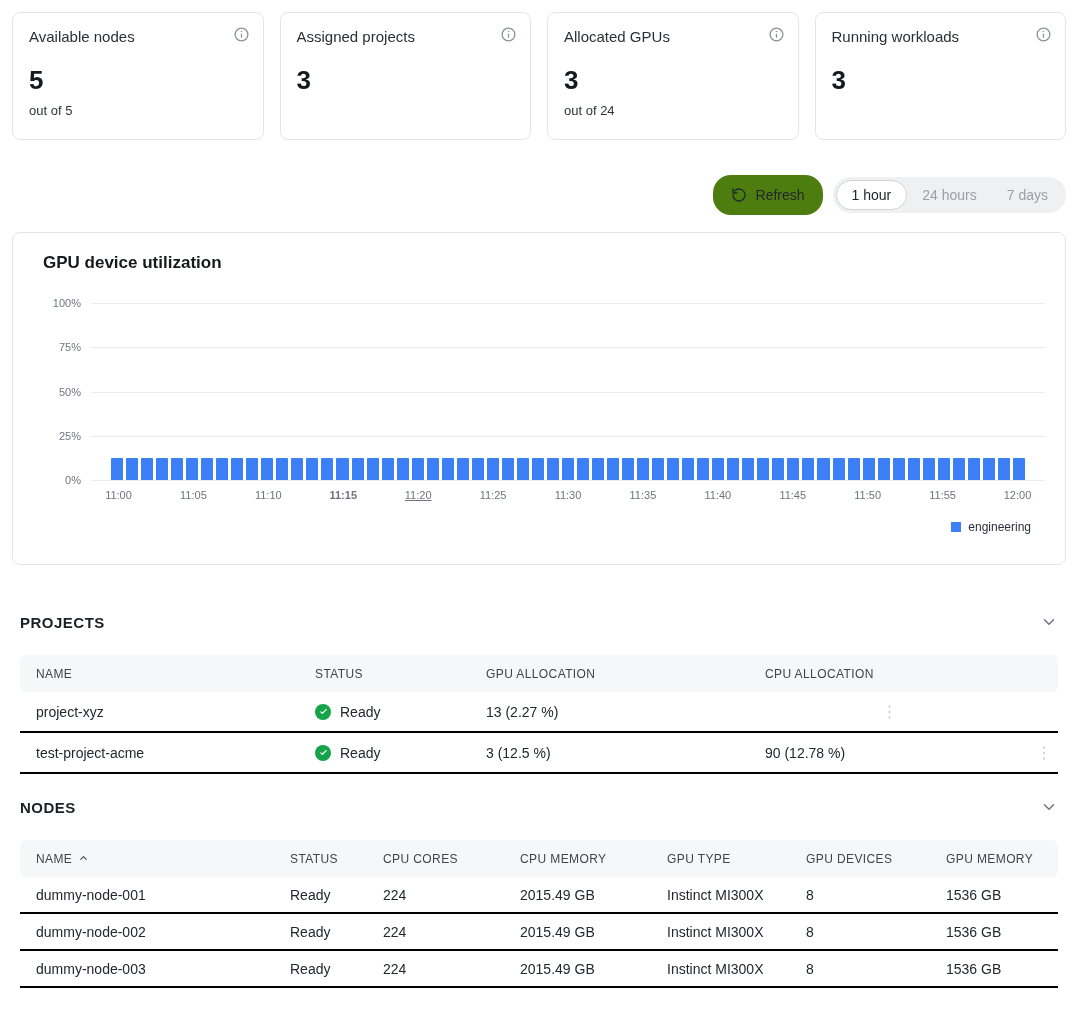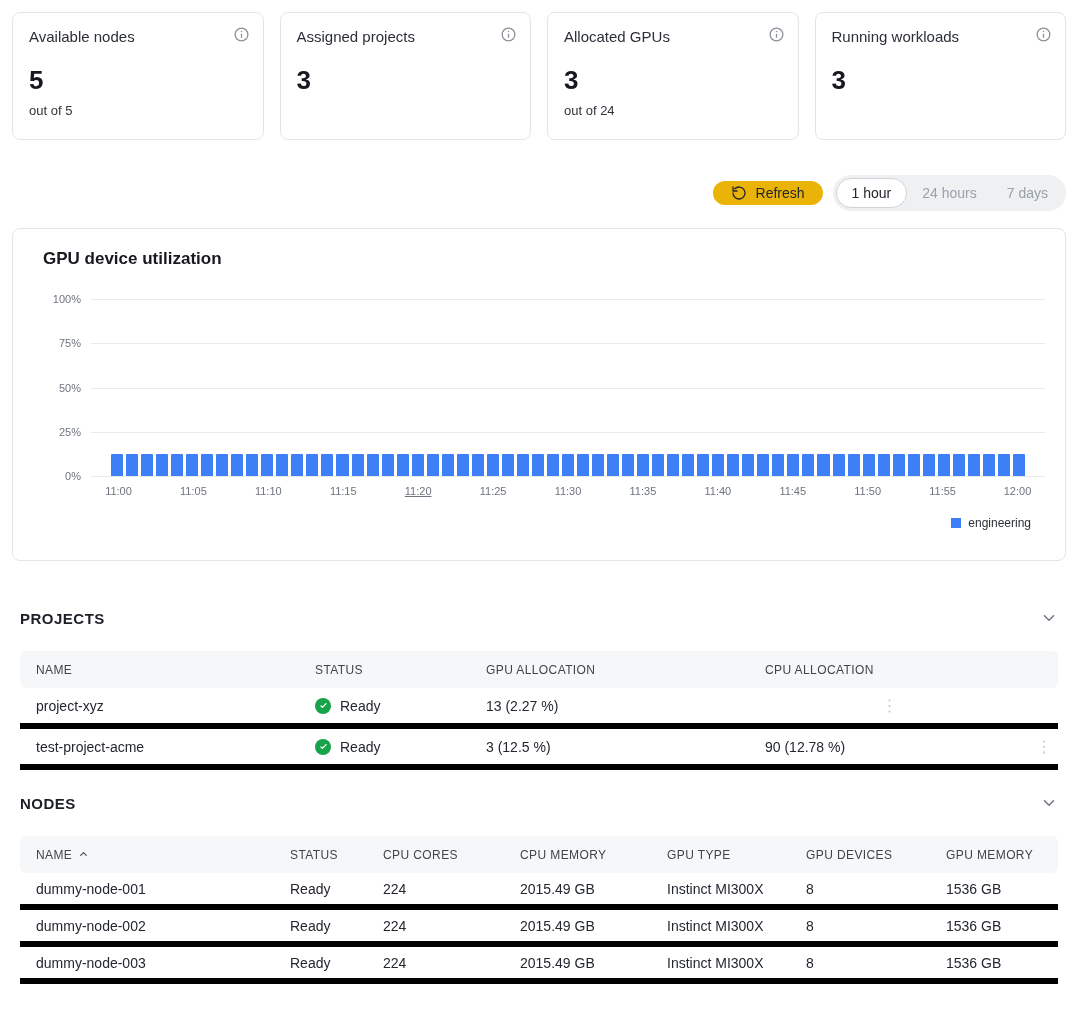--- a/index.html
+++ b/index.html
@@ -14,22 +14,22 @@
   .stat-card { flex:1; position:relative; border:1px solid #e3e5e8; border-radius:8px;
     background:#fff; height:128px; padding:15px 16px; }
   .stat-title { font-size:15px; color:#2b2f38; }
   .info-icon { position:absolute; top:13px; right:13px; line-height:0; }
   .stat-value { font-size:26px; font-weight:700; color:#17191e; margin-top:20px; }
   .stat-sub { font-size:13px; color:#2f333a; margin-top:7px; }
 
   
   .toolbar { display:flex; justify-content:flex-end; align-items:center; gap:10px;
     margin-top:35px; }
-  .refresh-btn { display:flex; align-items:center; gap:9px; background:#eab308;
-    border-radius:18px; height:24px; padding:0 18px; font-size:14px; color:#23262c; }
+  .refresh-btn { display:flex; align-items:center; gap:9px; background:#4d7c0f;
+    border-radius:18px; height:40px; padding:0 18px; font-size:14px; color:#23262c; }
   .time-group { display:flex; align-items:center; background:#eef0f2; border-radius:18px;
     height:36px; padding:3px; }
   .time-pill { font-size:14px; color:#99a1ab; padding:6px 15px; border-radius:15px; }
   .time-pill.selected { background:#fff; border:1px solid #cfd4da; color:#23262c; }
 
   
   .chart-card { margin-top:17px; border:1px solid #e3e5e8; border-radius:8px;
     padding:20px 20px 16px 18px; height:333px; }
   .chart-title { font-size:17px; font-weight:700; color:#17191e; padding-left:12px; }
   .chart-body { display:flex; margin-top:30px; }
@@ -56,21 +56,21 @@
   .section-nodes { margin-top:24px; }
   .section-header { display:flex; justify-content:space-between; align-items:center;
     cursor:pointer; }
   .section-title { font-size:15px; font-weight:700; letter-spacing:.5px; color:#1c1f26; }
   .chev { line-height:0; }
 
   .table { margin-top:24px; }
   .thead { background:#f6f7f8; border-radius:6px; height:37px; align-items:center;
     font-size:12px; font-weight:400; letter-spacing:.4px; color:#3f444d; }
   .trow { height:41px; align-items:center; font-size:14px; color:#23272f;
-    border-bottom:6px solid #000000; }
+    border-bottom:2px solid #000000; }
   .ntable .trow { height:37px; }
   .pgrid { display:grid; grid-template-columns:279px 171px 279px 1fr 28px; }
   .ngrid { display:grid; grid-template-columns:254px 93px 137px 147px 139px 140px 1fr; }
   .td, .th { padding-left:16px; white-space:nowrap; overflow:hidden; }
   .status-cell { display:flex; align-items:center; gap:9px; }
   .okcircle { width:16px; height:16px; border-radius:50%; background:#16a34a;
     display:inline-flex; align-items:center; justify-content:center; flex:0 0 16px; }
   .kebab { color:#c5cad1; font-size:16px; text-align:center; cursor:pointer;
     padding-left:0; }
   .th-sort { display:flex; align-items:center; gap:6px; cursor:pointer; }
@@ -221,21 +221,21 @@
             <div class="bar" style="height: 12.5%; background: rgb(61, 127, 247);"></div>
           </div>
       </div>
     </div>
     <div class="x-axis-row">
       <div class="y-spacer"></div>
       <div class="x-axis">
           <span class="xtick" style="left: 0.819672%;">11:00</span>
           <span class="xtick" style="left: 9.01639%;">11:05</span>
           <span class="xtick" style="left: 17.2131%;">11:10</span>
-          <span class="xtick" style="left: 25.4098%;">11:15</span>
+          <span class="xtick" style="left: 25.4098%; font-weight: bold;">11:15</span>
           <span class="xtick" style="left: 33.6066%; text-decoration: underline;">11:20</span>
           <span class="xtick" style="left: 41.8033%;">11:25</span>
           <span class="xtick" style="left: 50%;">11:30</span>
           <span class="xtick" style="left: 58.1967%;">11:35</span>
           <span class="xtick" style="left: 66.3934%;">11:40</span>
           <span class="xtick" style="left: 74.5902%;">11:45</span>
           <span class="xtick" style="left: 82.7869%;">11:50</span>
           <span class="xtick" style="left: 90.9836%;">11:55</span>
           <span class="xtick" style="left: 99.1803%;">12:00</span>
         </div>

